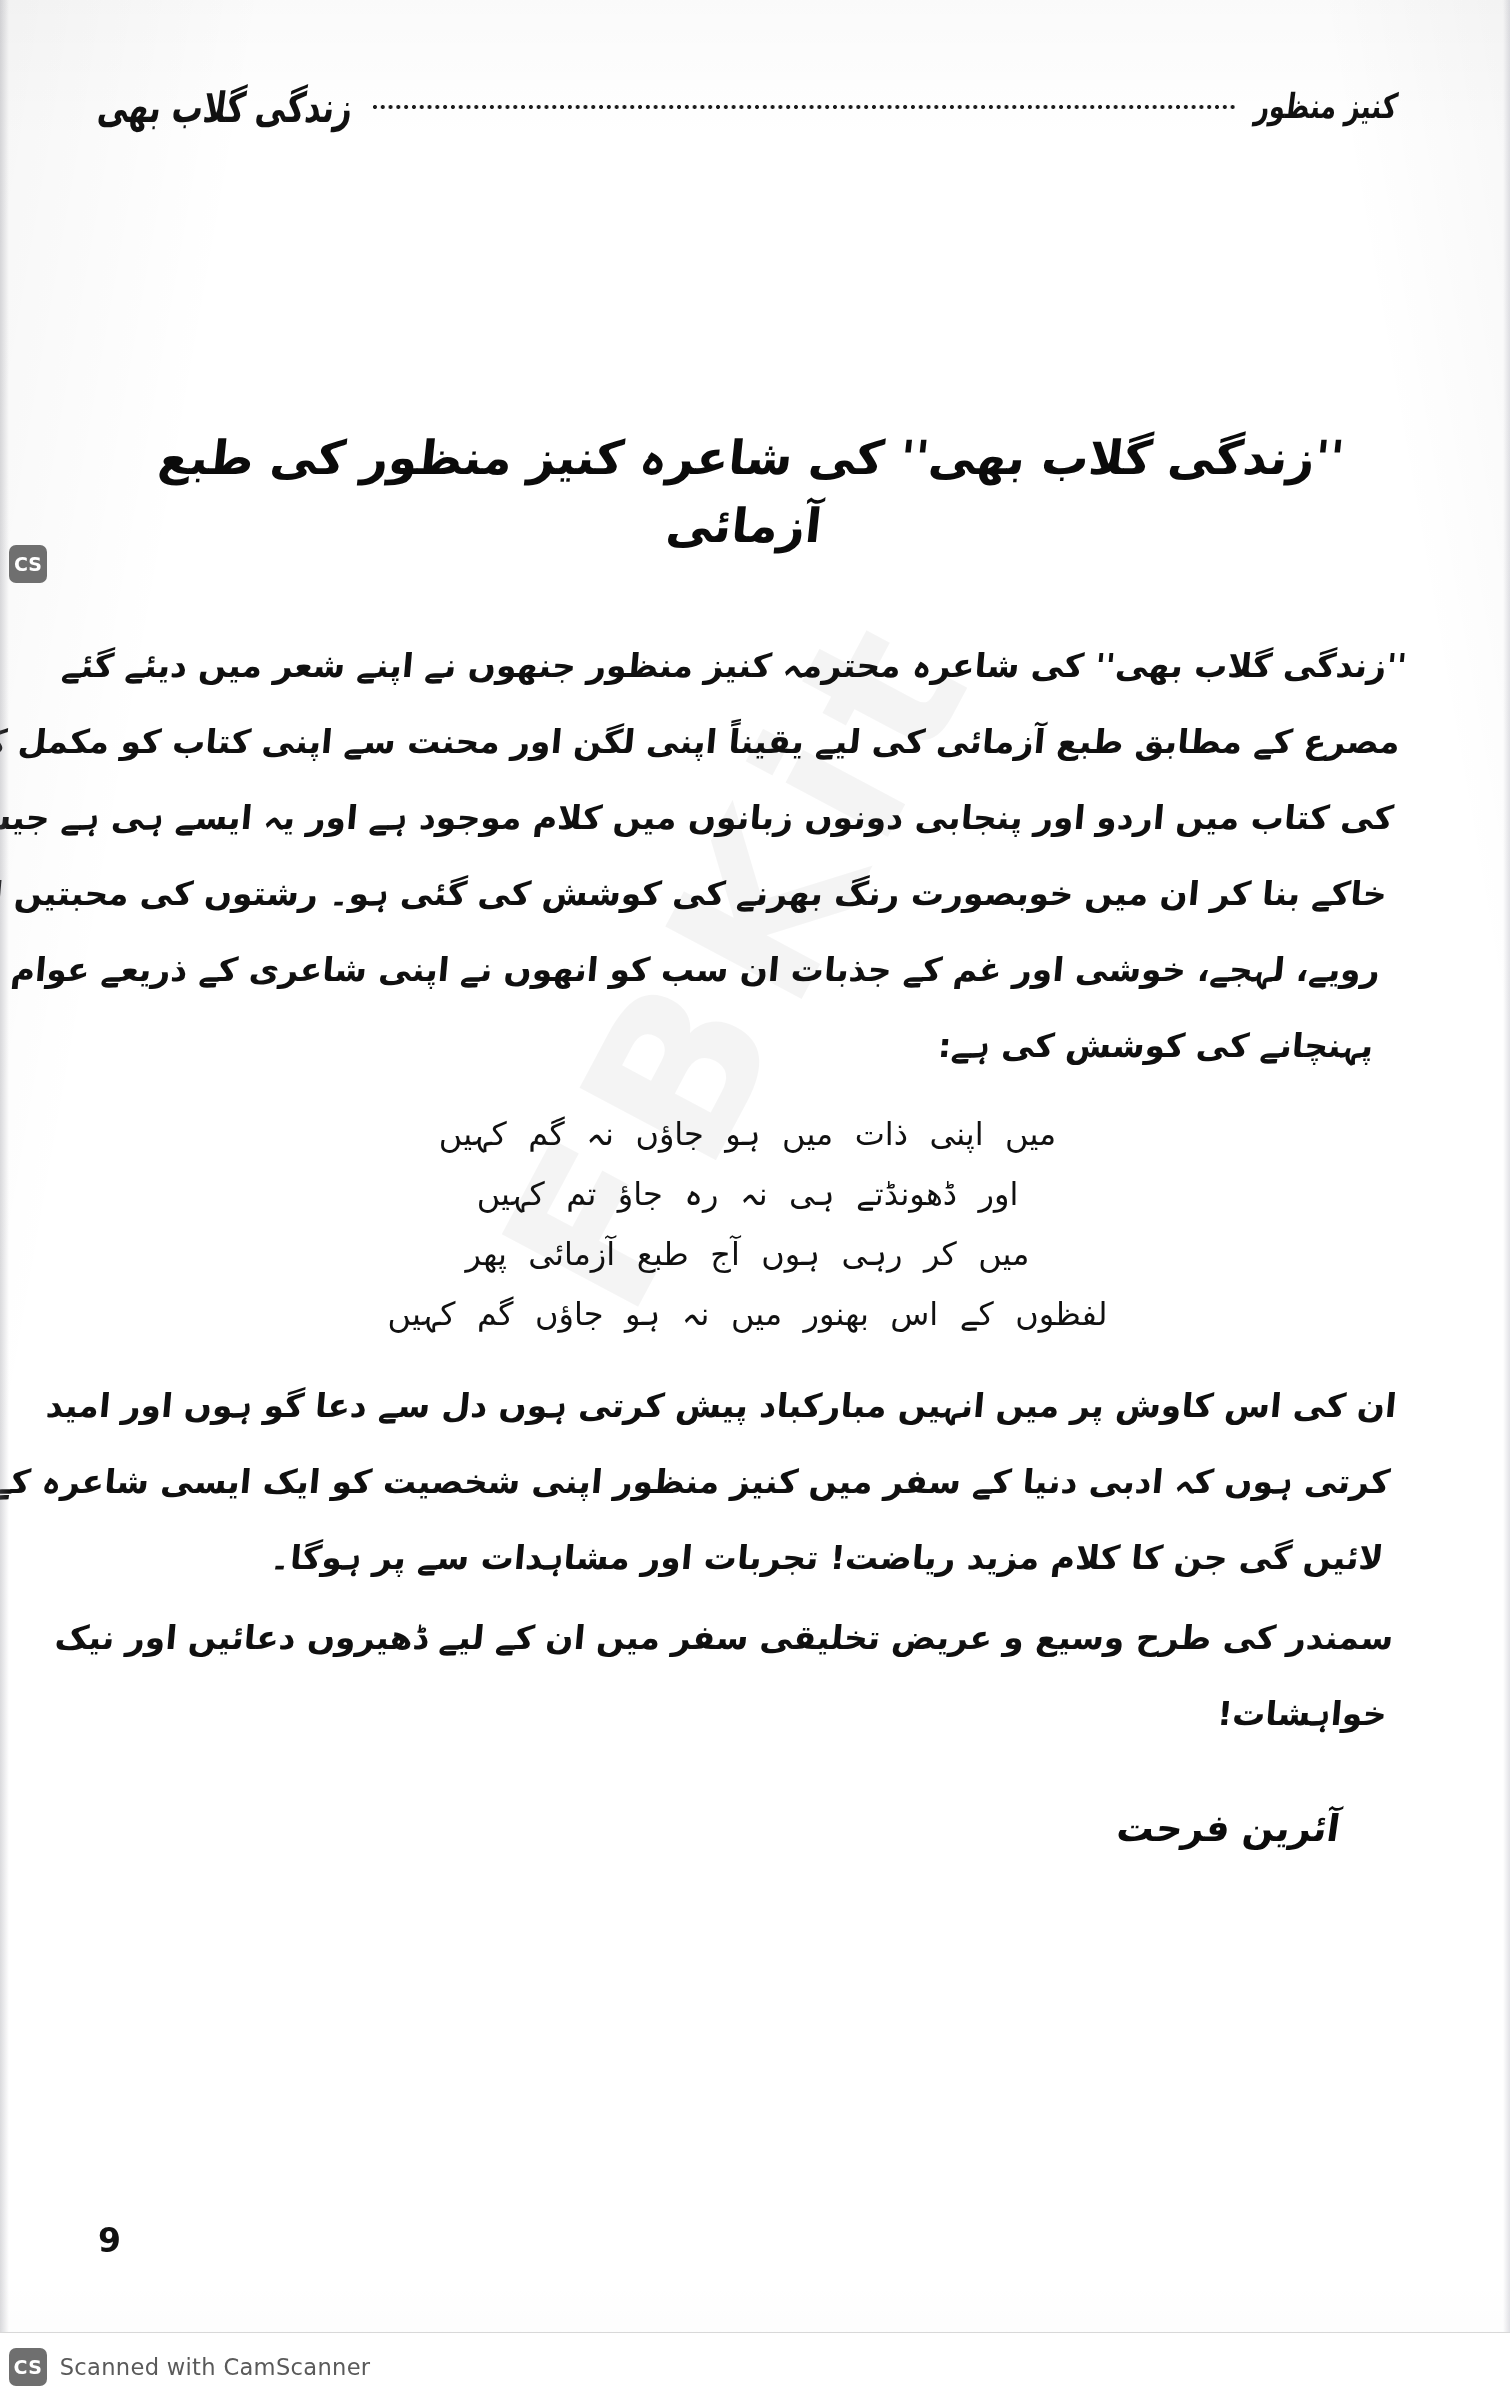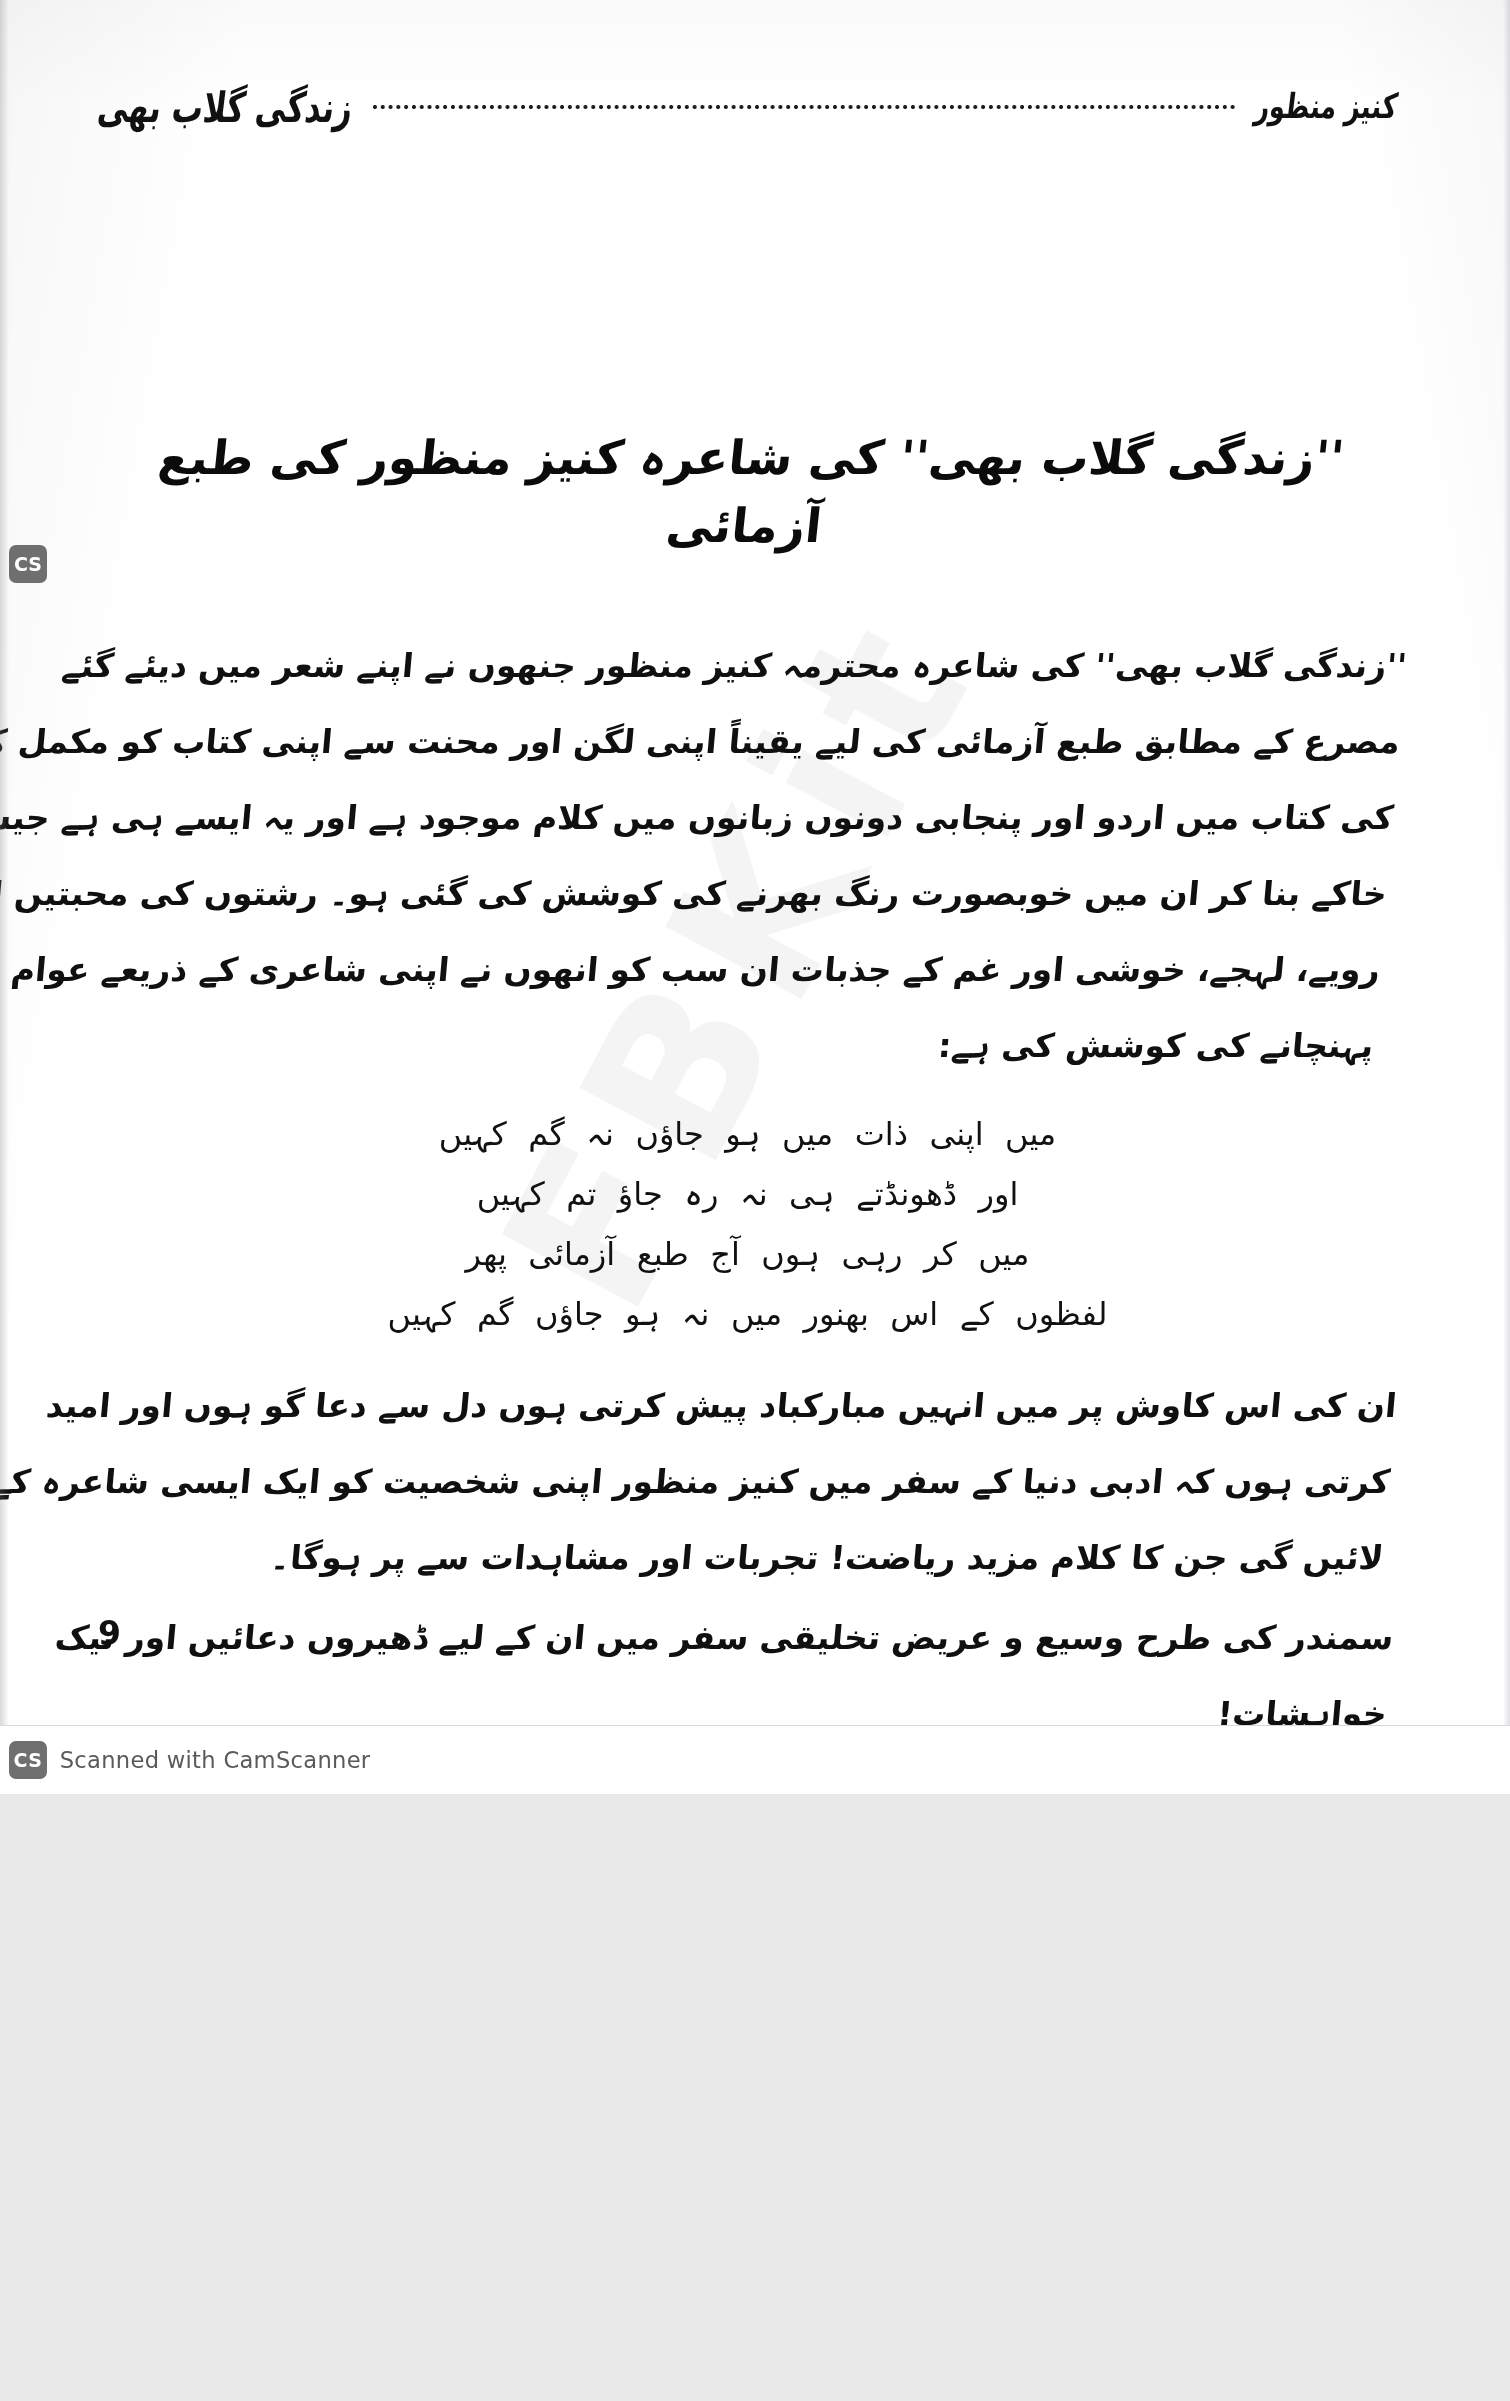--- a/index.html
+++ b/index.html
@@ -5,21 +5,21 @@
 <style>
   html, body {
     margin: 0;
     padding: 0;
     background: #e8e8e8;
   }
 
   .page {
     position: relative;
     width: 1511px;
-    height: 1794px;
+    height: 2401px;
     background: #ffffff;
     overflow: hidden;
     font-family: "DejaVu Sans", "Liberation Sans", sans-serif;
     box-sizing: border-box;
   }
 
   
   .scan-shade {
     position: absolute;
     inset: 0;

